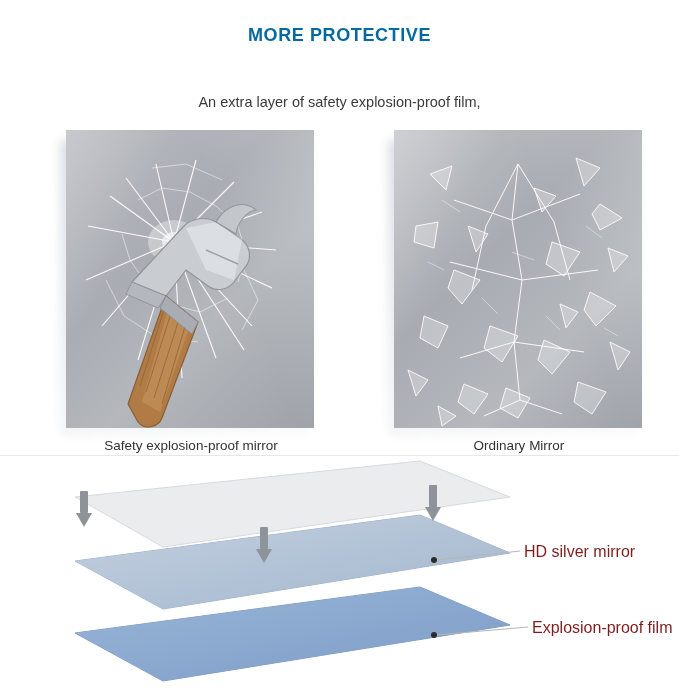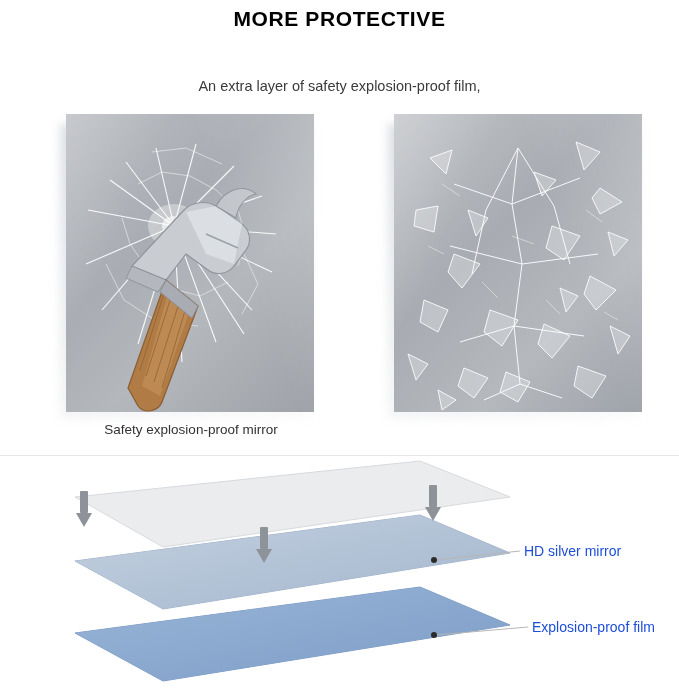--- a/index.html
+++ b/index.html
@@ -15,25 +15,25 @@
     overflow: hidden;
     position: relative;
   }
 
   
   .header {
     text-align: center;
     padding-top: 2px;
   }
   .title {
-    font-size: 21px;
+    font-size: 18px;
     font-weight: bold;
     letter-spacing: 0.6px;
-    color: #000000;
-    margin: 0;
+    color: #0369a1;
+    margin: 16px;
     line-height: 34px;
   }
   .subtitle {
     margin: 0;
     font-size: 14.5px;
     line-height: 23px;
     color: #3a3a3a;
   }
   .subtitle-line {
     display: block;
@@ -111,22 +111,22 @@
   
   .layers {
     position: absolute;
     left: 0;
     top: 455px;
     width: 679px;
     height: 244px;
   }
   .layer-label {
     position: absolute;
-    font-size: 14px;
-    color: #1d4ed8;
+    font-size: 16px;
+    color: #7f1d1d;
     white-space: nowrap;
   }
   .label-hd   { left: 524px; top: 538px; }
   .label-film { left: 532px; top: 613px; }
 </style>
 </head>
 <body>
 
 <div class="header">
   <h1 class="title">MORE PROTECTIVE</h1>
@@ -252,20 +252,21 @@
               <path d="M192 96 L208 108"></path>
             <path d="M88 168 L104 184"></path>
               <path d="M152 186 L166 200"></path>
             <path d="M34 132 L50 140"></path>
               <path d="M210 198 L224 206"></path>
             <path d="M118 122 L140 130"></path>
           </g>
         </svg>
       </div>
     </div>
+    <div class="caption">Ordinary Mirror</div>
   </div>
 </div>
 
 <div class="divider"></div>
 
 <div class="layers">
   <svg width="679" height="244" viewBox="0 0 679 244">
 
     <g>
       <polygon points="75,178 420,132 510,170 163,226" fill="#8aa8cd" stroke="#7e9cc2" stroke-width="1"></polygon>

